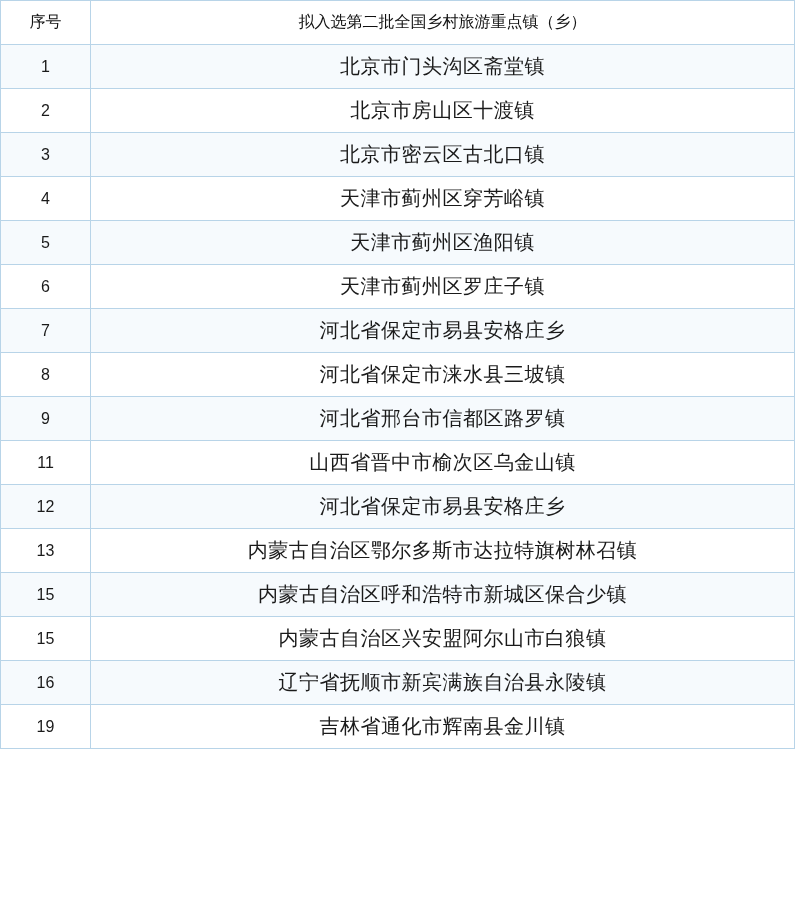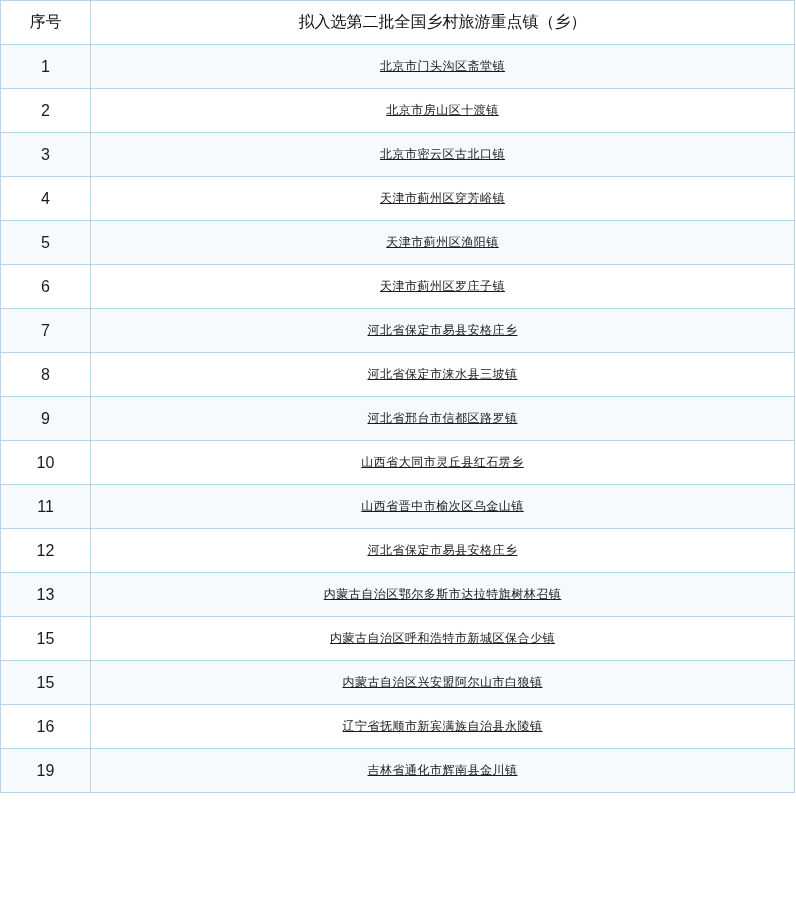--- a/index.html
+++ b/index.html
@@ -44,23 +44,22 @@
   table.data-table tbody tr:nth-child(odd) td {
     background: #f6fafd;
   }
   table.data-table tbody tr:nth-child(even) td {
     background: #ffffff;
   }
   table.data-table td.idx {
     font-size: 16px;
   }
   table.data-table td.name {
-    font-size: 12px;
+    font-size: 20px;
     letter-spacing: 0.5px;
-    text-decoration: underline;
   }
 </style>
 </head>
 <body>
 
 <div class="table-wrap">
   <table class="data-table">
     <colgroup>
       <col class="col-index">
       <col class="col-name">
@@ -102,24 +101,20 @@
         </tr>
         <tr>
           <td class="idx">8</td>
           <td class="name">河北省保定市涞水县三坡镇</td>
         </tr>
         <tr>
           <td class="idx">9</td>
           <td class="name">河北省邢台市信都区路罗镇</td>
         </tr>
         <tr>
-          <td class="idx">10</td>
-          <td class="name">山西省大同市灵丘县红石塄乡</td>
-        </tr>
-        <tr>
           <td class="idx">11</td>
           <td class="name">山西省晋中市榆次区乌金山镇</td>
         </tr>
         <tr>
           <td class="idx">12</td>
           <td class="name">河北省保定市易县安格庄乡</td>
         </tr>
         <tr>
           <td class="idx">13</td>
           <td class="name">内蒙古自治区鄂尔多斯市达拉特旗树林召镇</td>

